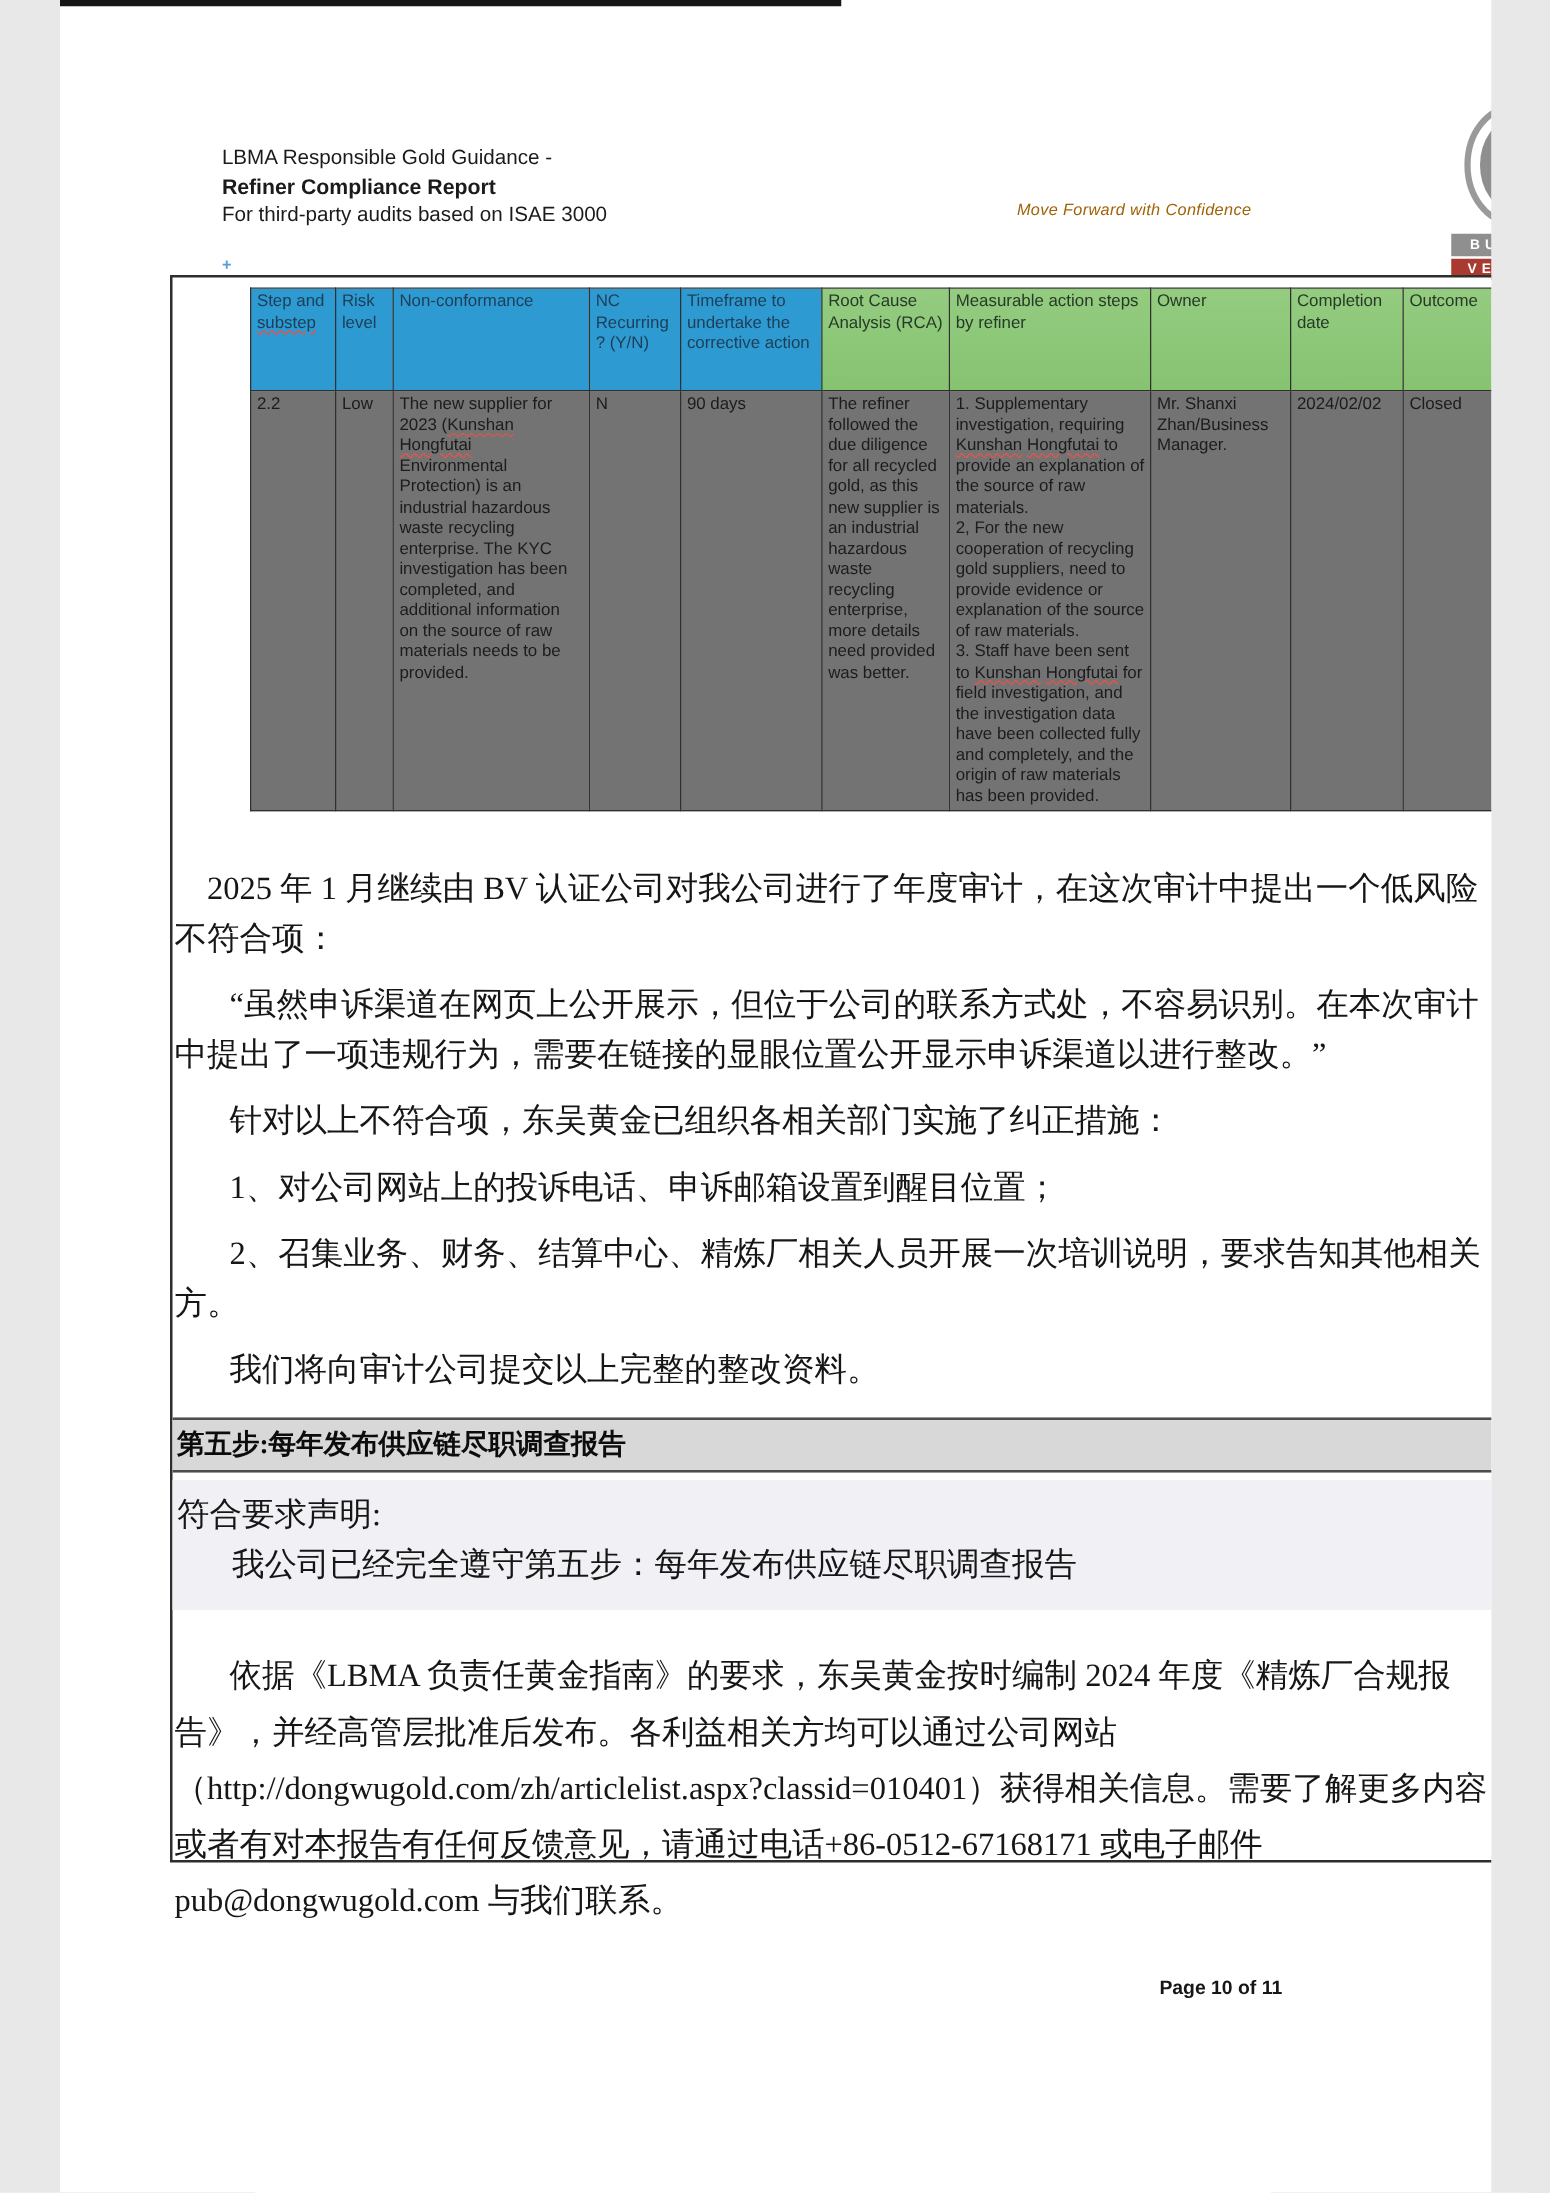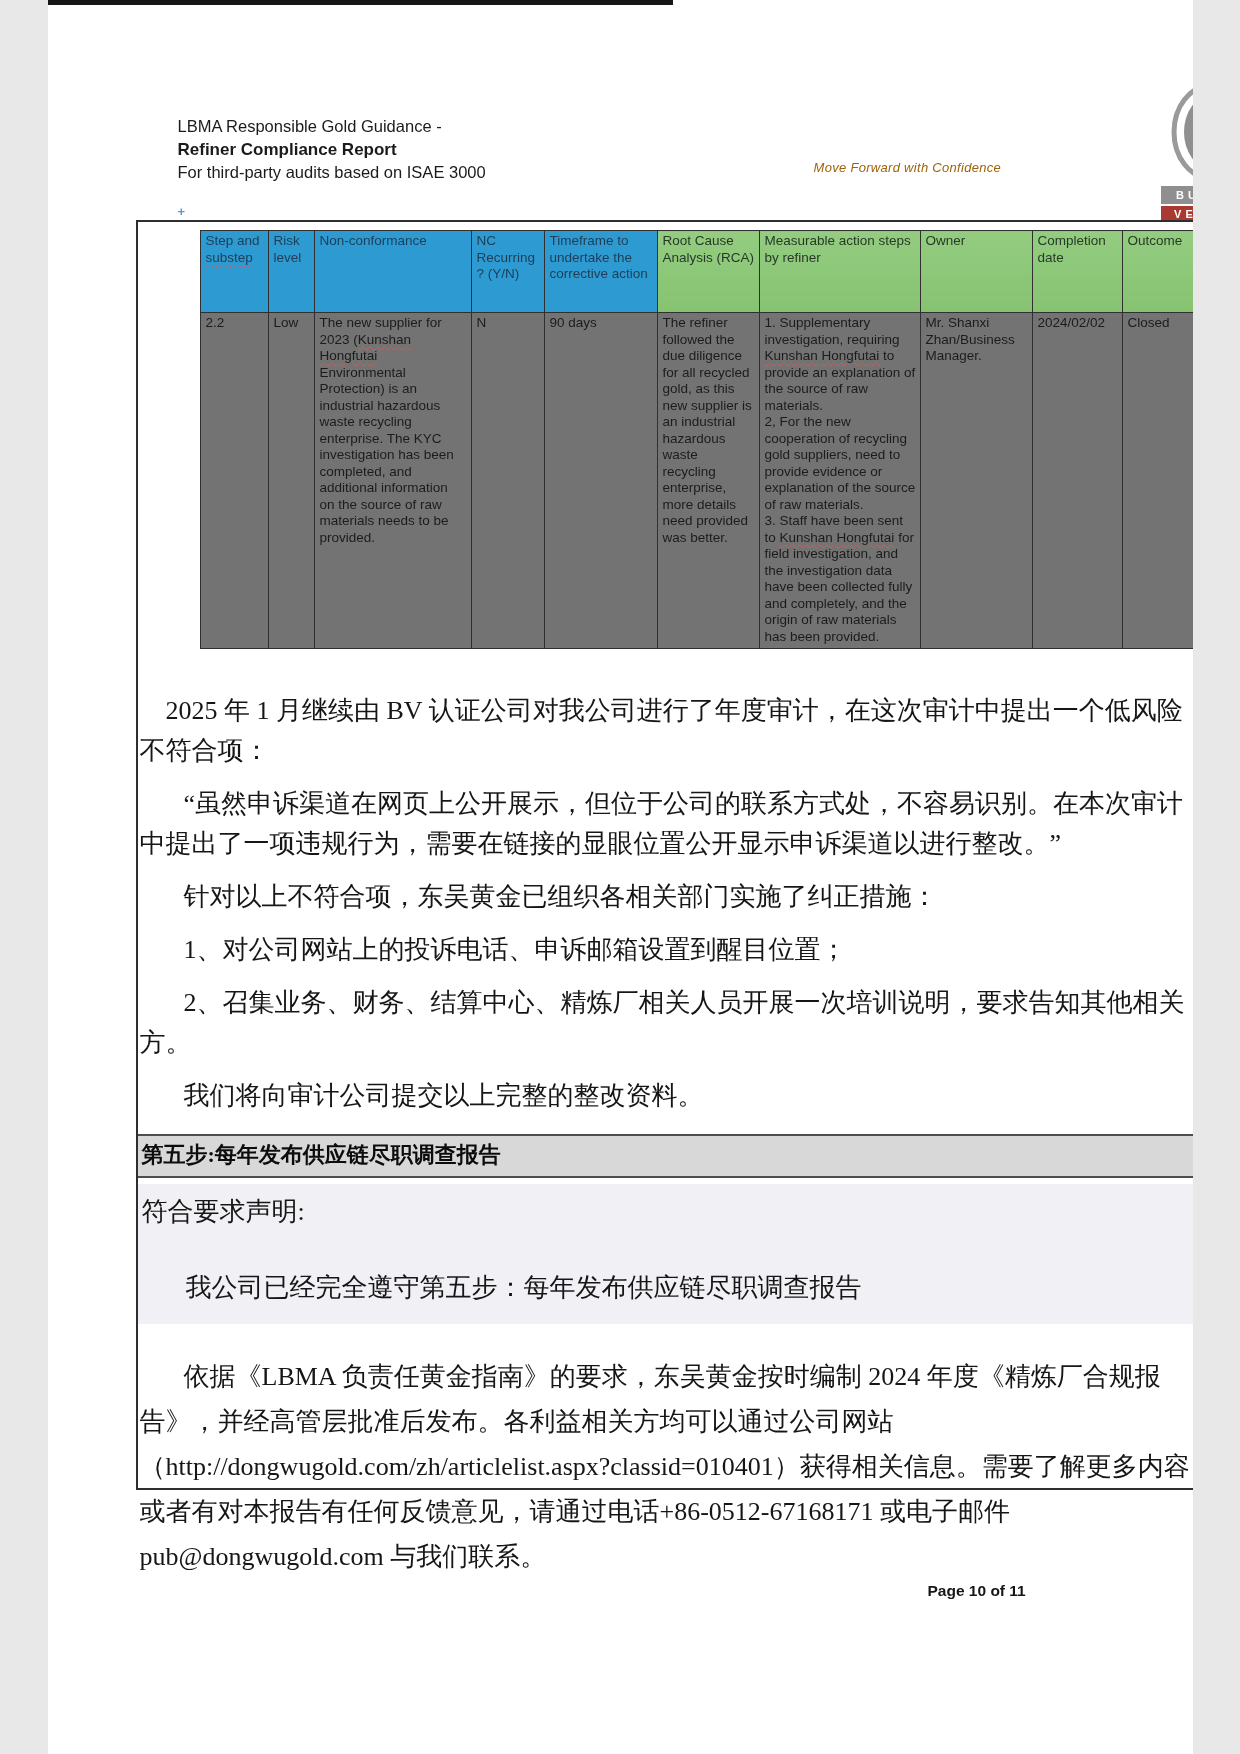--- a/index.html
+++ b/index.html
@@ -59,21 +59,21 @@
   .body-text p.ind1{text-indent:26px;}
 
   .section-bar{
     margin-top:18px;background:#d8d8d8;border-top:2px solid #4d4d4d;border-bottom:2px solid #4d4d4d;
     padding:4px 6px 6px 4px;font-weight:bold;font-size:22px;line-height:30px;color:#0c0c0c;
   }
   .statement-box{
     margin-top:6px;background:#f1f0f5;padding:8px 6px 16px 4px;
   }
   .statement-box p{margin:0;}
-  .statement-box p.ind{text-indent:44px;margin-top:36px;}
+  .statement-box p.ind{text-indent:44px;}
 
   .closing{margin:30px 4px 0 2px;line-height:45px;}
   .closing p{margin:0;text-indent:44px;}
 
   .footer{position:absolute;left:880px;top:1582px;width:212px;text-align:left;
     font-size:15.5px;color:#161616;font-weight:600;}
 </style>
 </head>
 <body>
 

